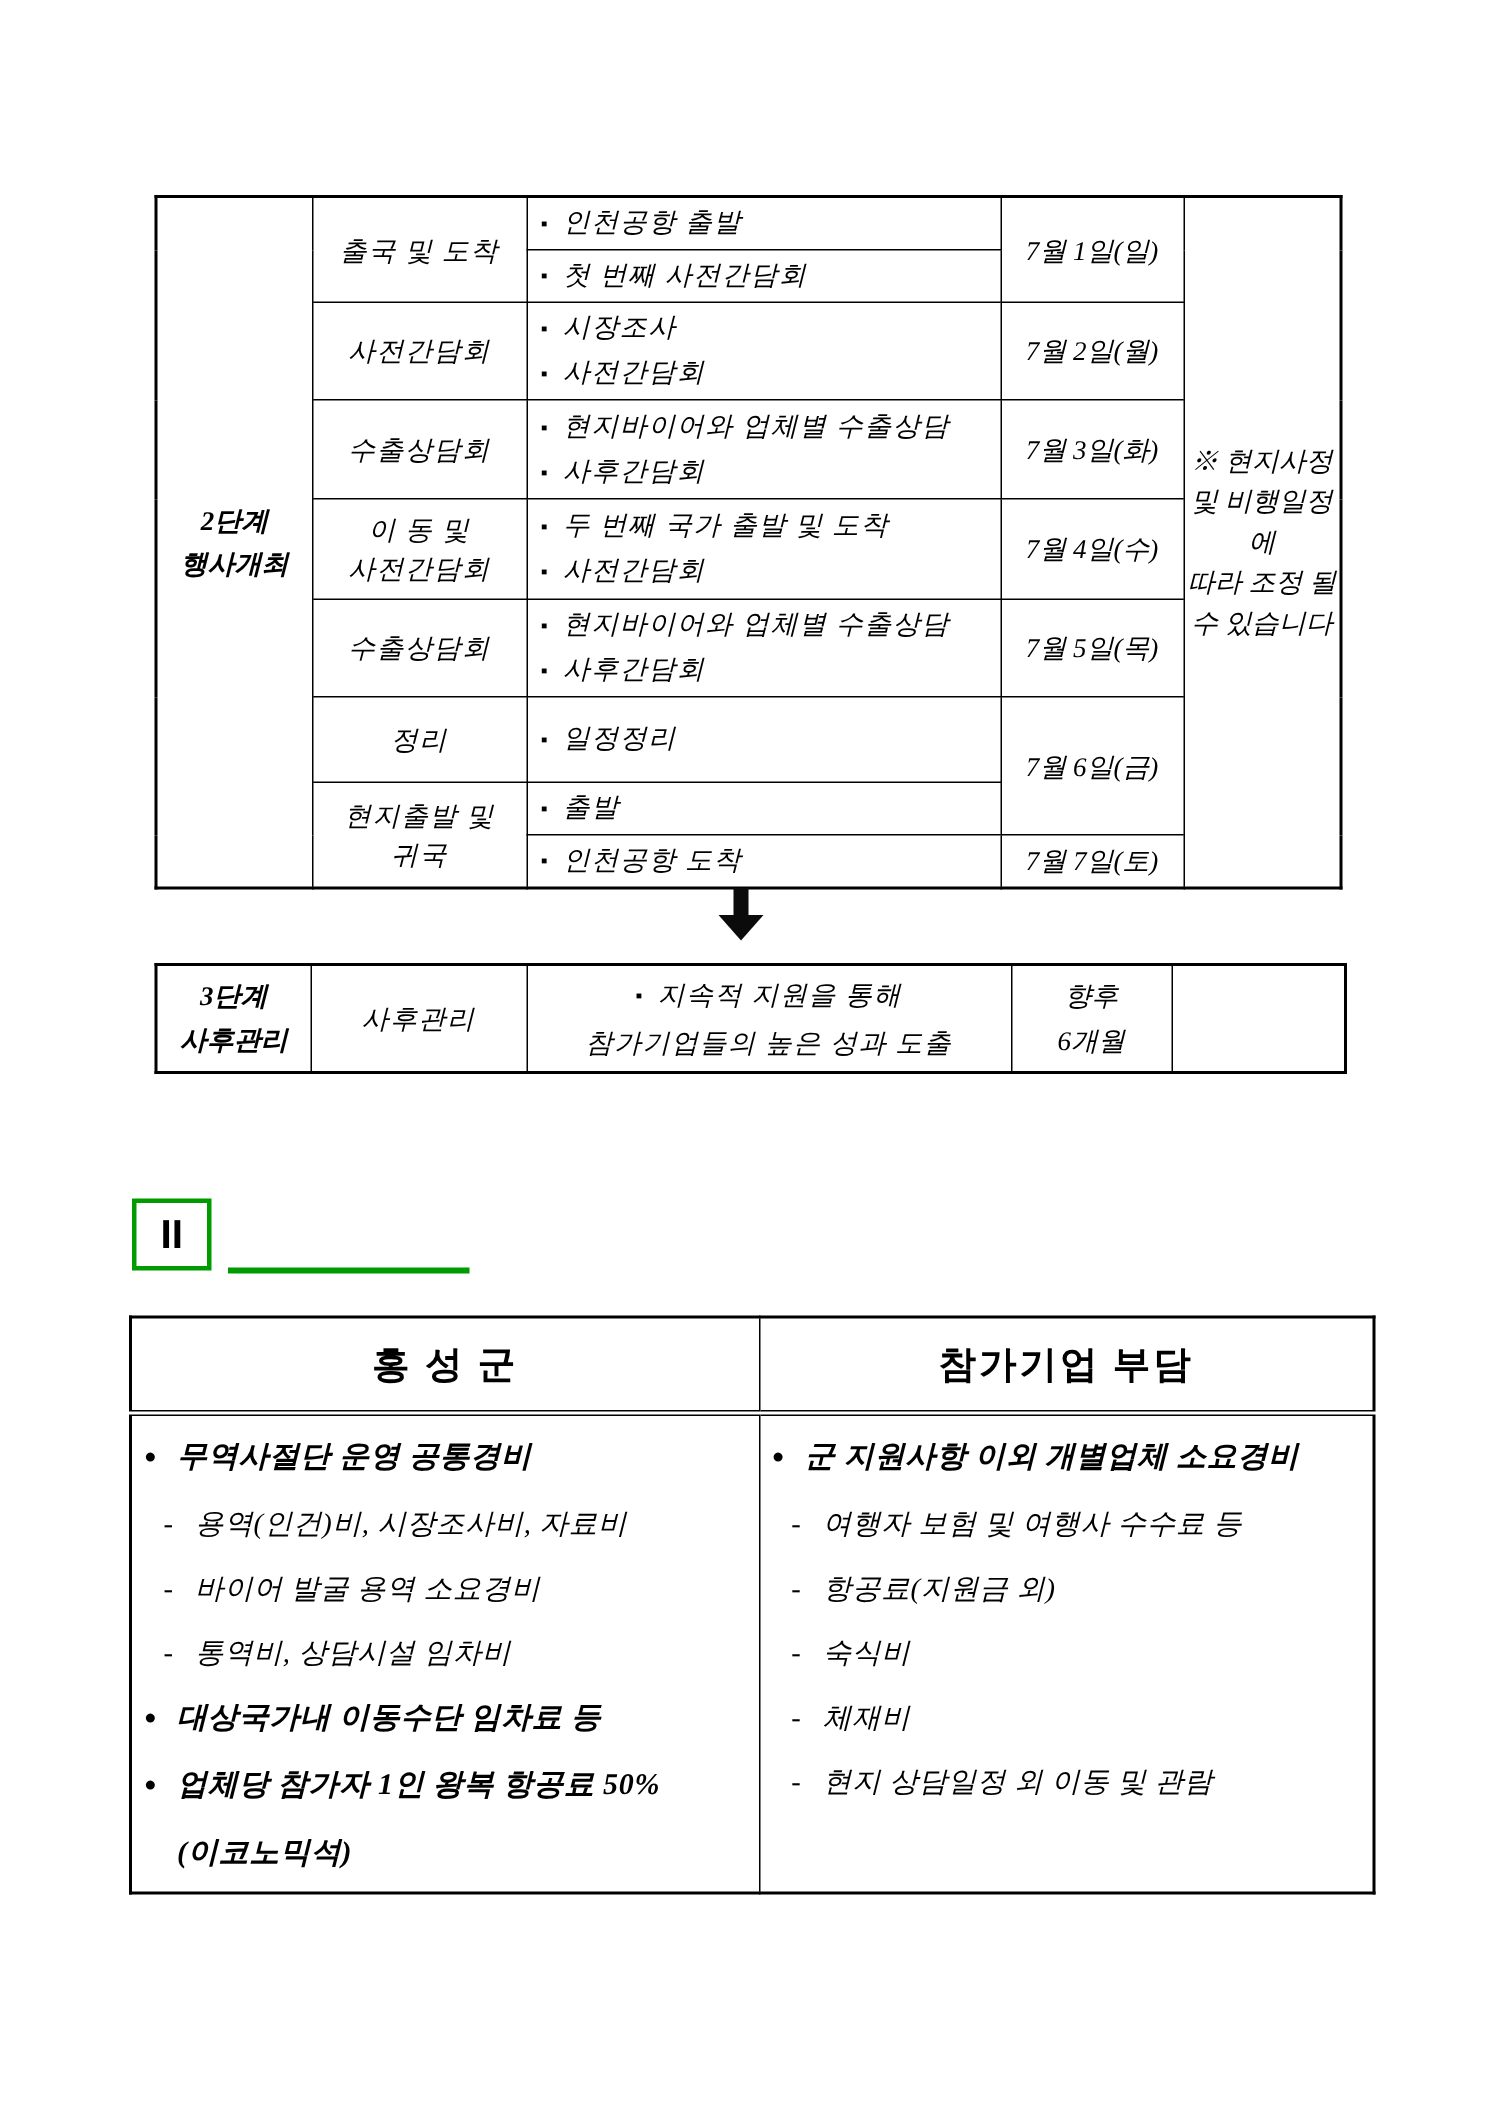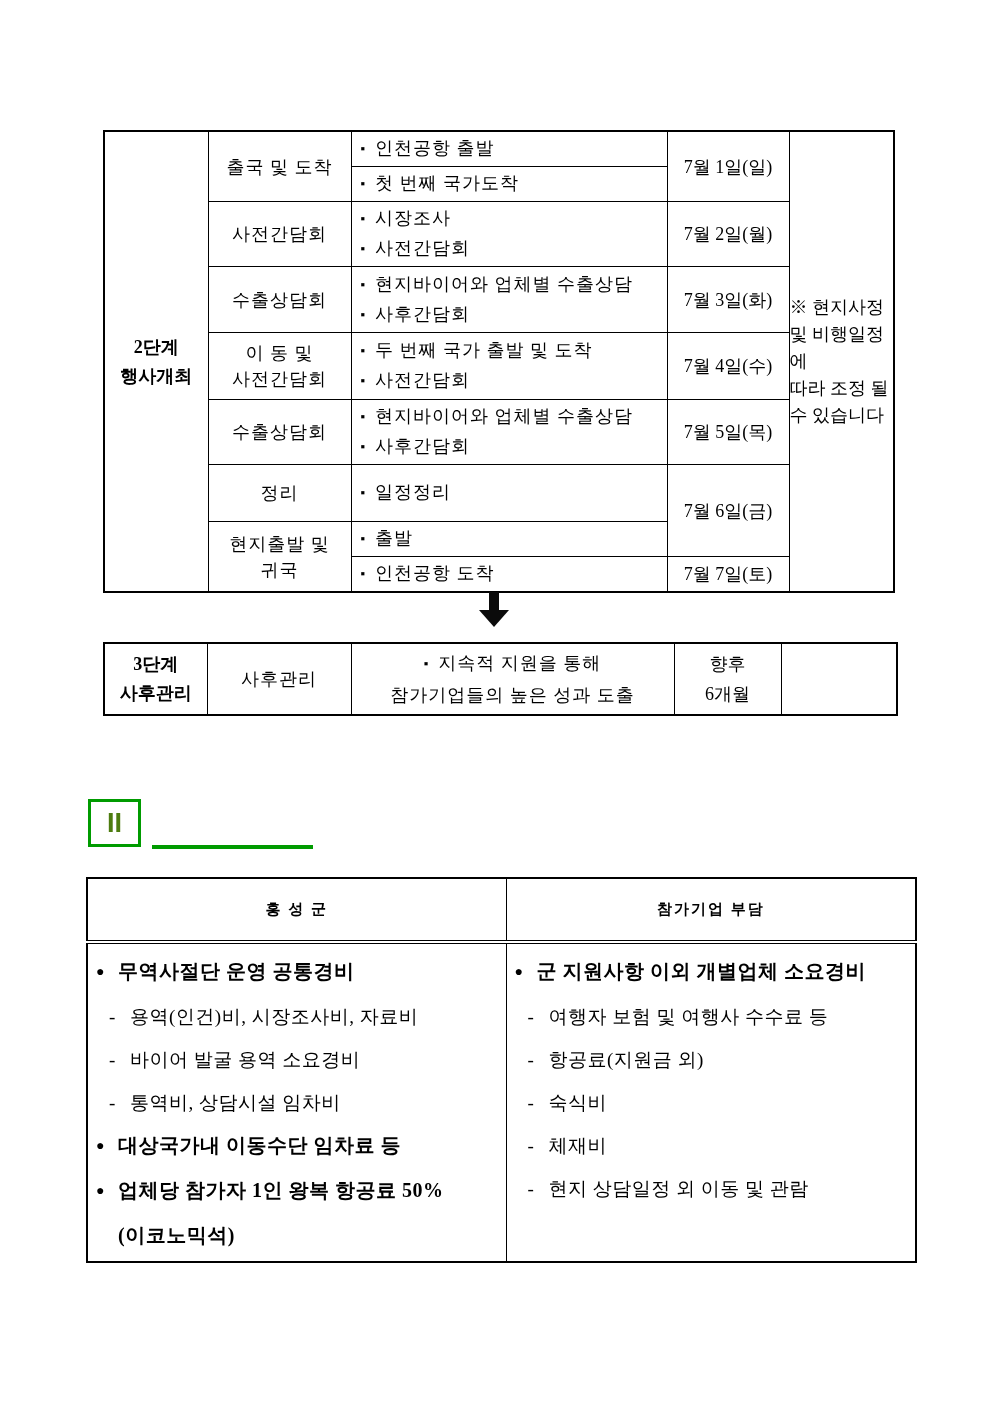--- a/index.html
+++ b/index.html
@@ -4,57 +4,57 @@
 <style>
   html,body { margin:0; padding:0; background:#888; }
   .page {
     position:relative; width:992px; height:1403px; margin:0 auto;
     background:#ffffff; color:#000;
     font-family:"Liberation Serif", serif;
     overflow:hidden;
   }
   table { border-collapse:collapse; table-layout:fixed; }
   .doc-table { border:2px solid #000; }
-  .doc-table td { border:1px solid #000; padding:0; vertical-align:middle; overflow:hidden; }
+  .doc-table td { border:1px solid #000; padding:0; vertical-align:middle; overflow:hidden;font-style:italic; }
 
   
   .t1 { position:absolute; left:103px; top:130px; }
   .t1 td { font-size:18px; }
   .cell-stage { text-align:center; font-weight:bold; font-size:19px; line-height:29px; }
   .cell-phase { text-align:center; line-height:26px; letter-spacing:1px; }
   .cell-act   { padding:2px 2px 2px 9px !important; vertical-align:middle; }
   .act-line   { white-space:nowrap; line-height:29px; letter-spacing:1px; }
   .sq { display:inline-block; font-size:13px; margin-right:9px; transform:translateY(-1px); }
   .cell-date  { text-align:center; font-size:19px; white-space:nowrap;margin-left:40px; }
-  .cell-note  { font-size:15px; line-height:27px; vertical-align:middle;margin-top:20px; }
+  .cell-note  { text-align:center; font-size:15px; line-height:27px; vertical-align:middle;margin-top:20px; }
 
   
   .arrow { position:absolute; left:479px; top:592px; width:30px; }
   .arrow .stem { width:10px; height:18px; background:#0b0b0b; margin:0 auto; }
   .arrow .head { width:0; height:0; margin:0 auto;
                  border-left:15px solid transparent; border-right:15px solid transparent;
                  border-top:17px solid #0b0b0b; }
 
   
   .t2 { position:absolute; left:103px; top:642px; }
   .t2 td { font-size:18px; }
   .t2 .cell-act2 { text-align:center; line-height:31px; letter-spacing:1px; }
   .t2 .cell-period { text-align:center; line-height:30px; font-size:18px; }
 
   
   .sec-box { position:absolute; left:88px; top:799px; width:47px; height:42px;
              border:3px solid #009b00; display:flex; align-items:center; justify-content:center;
-             font-family:"Liberation Sans", sans-serif; font-weight:bold; font-size:27px; color:#4d7c0f; }
+             font-family:"Liberation Sans", sans-serif; font-weight:bold; font-size:27px; color:#000000; }
   .sec-title { position:absolute; left:170px; top:805px; font-size:32px; font-weight:bold;
                letter-spacing:2px; color:#000; }
   .sec-underline { position:absolute; left:152px; top:845px; width:161px; height:4px; background:#009b00; }
 
   
   .t3 { position:absolute; left:86px; top:877px; }
-  .t3 th { border:1px solid #000; font-size:15px; font-weight:bold; letter-spacing:2px;
+  .t3 th { border:1px solid #000; font-size:25px; font-weight:bold; letter-spacing:2px;
            height:59px; vertical-align:middle; border-bottom:4px double #000; }
   .t3 td { border:1px solid #000; vertical-align:top; padding:6px 4px 4px 8px; height:302px; }
   .li { display:flex; align-items:baseline; line-height:43px; font-size:19px; letter-spacing:0.5px; white-space:nowrap; }
   .li .mk { flex:0 0 auto; width:22px; text-align:left; }
   .li.sub { padding-left:13px; }
   .li.sub .mk { width:21px; }
   .li.b { font-weight:bold; font-size:20px; }
   .li.b .mk { font-size:14px; transform:translateY(-2px); width:22px; }
   .li.cont { padding-left:22px; }
   .li.cont .mk { width:0; }
@@ -87,21 +87,21 @@
         <td rowspan="2" class="cell-date">7월 1일(일)</td>
         <td rowspan="9" class="cell-note">
           <div>※ 현지사정</div>
           <div>및 비행일정에</div>
           <div>따라 조정 될</div>
           <div>수 있습니다</div>
         </td>
       </tr>
       <tr style="height:31px">
         <td class="cell-act">
-          <div class="act-line"><span class="sq">▪</span><span>첫 번째 국가도착</span></div>
+          <div class="act-line"><span class="sq">▪</span><span>첫 번째 사전간담회</span></div>
         </td>
       </tr>
       <tr style="height:63px">
         <td class="cell-phase">
           <div>사전간담회</div>
         </td>
         <td class="cell-act">
           <div class="act-line"><span class="sq">▪</span><span>시장조사</span></div>
           <div class="act-line"><span class="sq">▪</span><span>사전간담회</span></div>
         </td>

